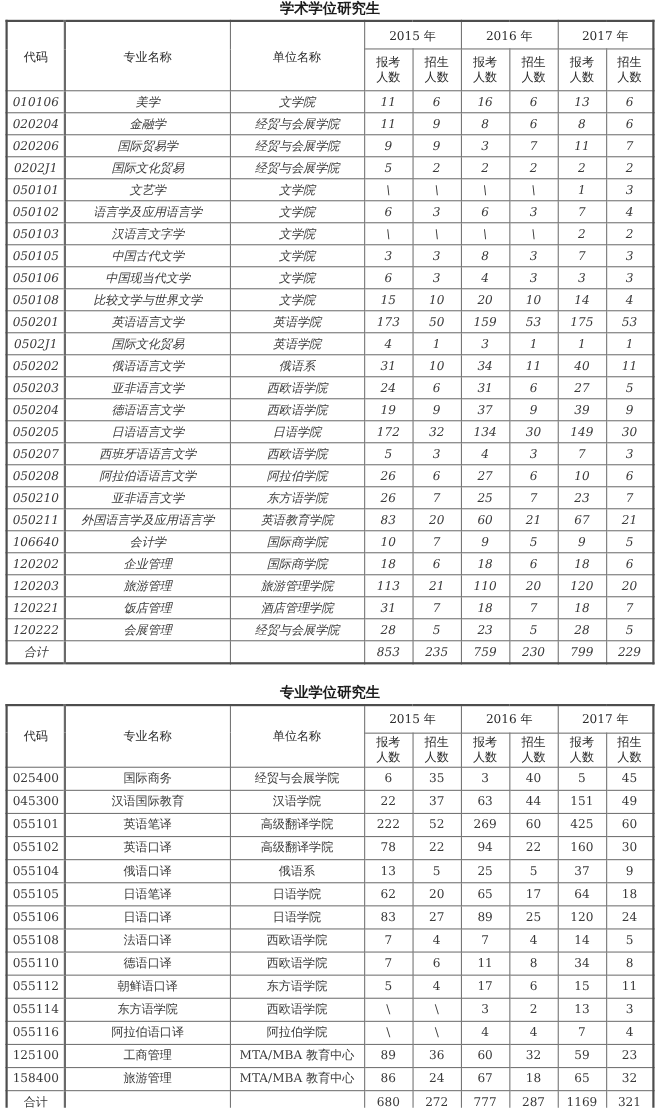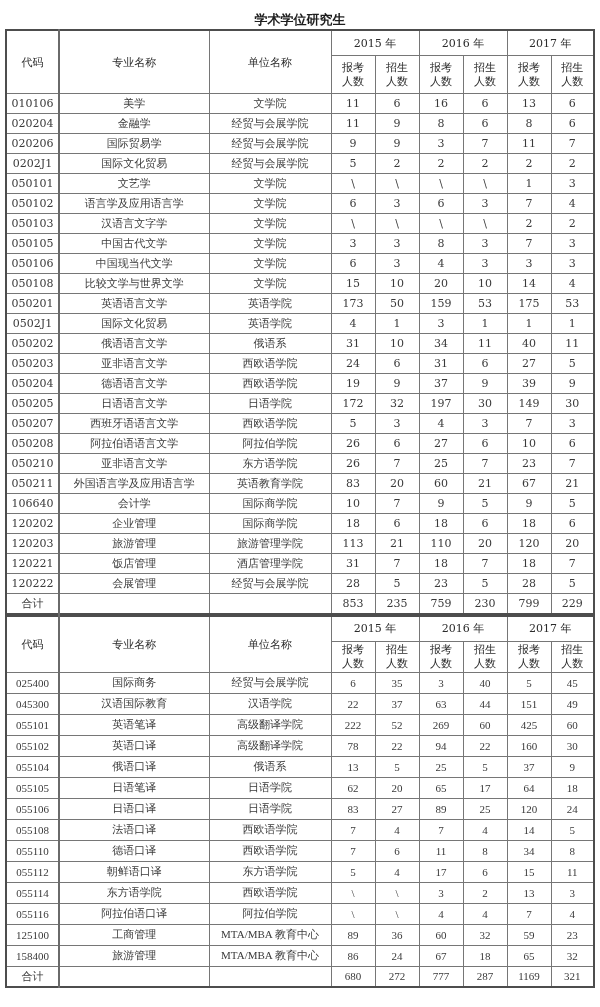--- a/index.html
+++ b/index.html
@@ -6,21 +6,21 @@
     margin: 0;
     padding: 0;
     background: #ffffff;
     font-family: "DejaVu Serif", "Liberation Serif", serif;
     color: #2b2b2b;
   }
   .page {
     width: 600px;
     height: 1007px;
     box-sizing: border-box;
-    padding-top: 12px;
+    padding-top: 1px;
     overflow: hidden;
   }
   .tbl-title {
     text-align: center;
     font-size: 13px;
     font-weight: bold;
     color: #1d1d1d;
     line-height: 15px;
     margin: 0 0 2px 0;
   }
@@ -49,22 +49,22 @@
   table.stat thead tr.year-row th { height: 24px; }
   table.stat th.sub { white-space: normal; }
   table.stat th.sub span {
     display: inline-block;
     width: 2.3em;
     line-height: 1.25;
     word-break: break-all;
   }
   table.t1 thead tr.sub-row th { height: 37px; }
   table.t2 thead tr.sub-row th { height: 30px; }
-  table.t1 tbody tr { height: 20px; }
-  table.t2 tbody tr { height: 21px; font-family: Liberation Serif, serif; }
+  table.t1 tbody tr { height: 20px; font-style: italic; }
+  table.t2 tbody tr { height: 21px; }
   table.stat tbody td { color: #3a3a3a; }
 </style>
 </head>
 <body>
 
 <div class="page">
 
   <div class="tbl-title">学术学位研究生</div>
 
   <table class="stat t1">
@@ -262,21 +262,21 @@
           <td>9</td>
           <td>39</td>
           <td>9</td>
         </tr>
         <tr>
           <td>050205</td>
           <td>日语语言文学</td>
           <td>日语学院</td>
           <td>172</td>
           <td>32</td>
-          <td>197</td>
+          <td>134</td>
           <td>30</td>
           <td>149</td>
           <td>30</td>
         </tr>
         <tr>
           <td>050207</td>
           <td>西班牙语语言文学</td>
           <td>西欧语学院</td>
           <td>5</td>
           <td>3</td>
@@ -380,20 +380,21 @@
           <td>853</td>
           <td>235</td>
           <td>759</td>
           <td>230</td>
           <td>799</td>
           <td>229</td>
         </tr>
       </tbody>
   </table>
 
+  <div class="tbl-title second">专业学位研究生</div>
 
   <table class="stat t2">
     <colgroup>
       <col style="width:53px">
         <col style="width:150px">
         <col style="width:122px">
       <col style="width:44px">
         <col style="width:44px">
         <col style="width:44px">
       <col style="width:44px">

